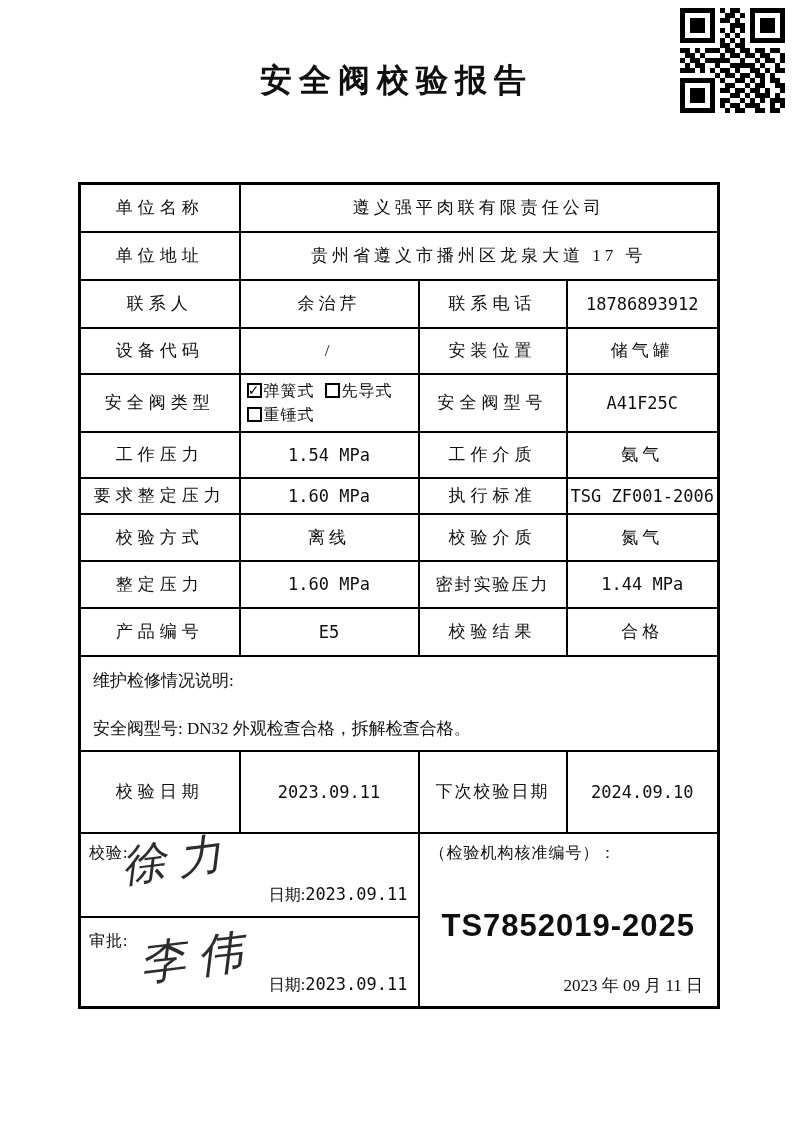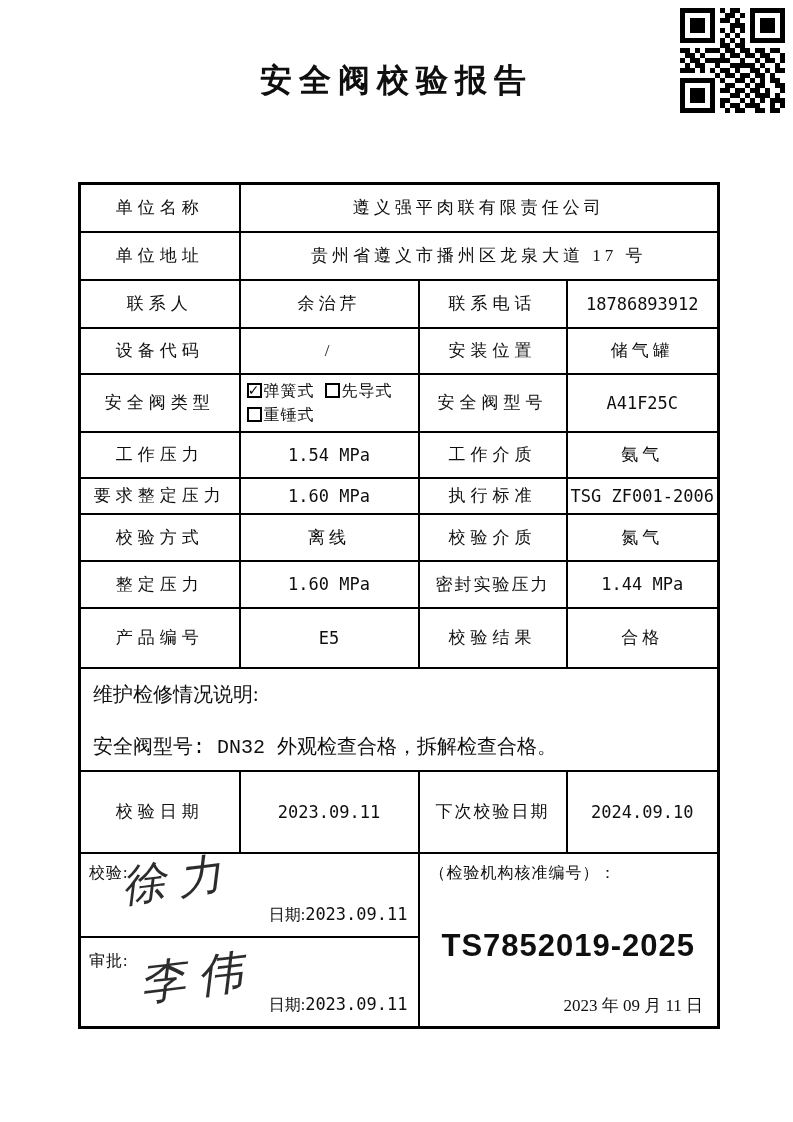--- a/index.html
+++ b/index.html
@@ -50,22 +50,22 @@
   .cb .box {
     display:inline-flex; width:15px; height:15px; border:2px solid #000;
     align-items:center; justify-content:center; flex:none;
   }
   .cb .box i {
     font-style:normal; font-weight:700; font-size:14px; line-height:11px;
     font-family:"DejaVu Sans","Liberation Sans",sans-serif;
   }
 
   
-  td.maint { text-align:left; padding:12px 12px 10px 12px; font-size:20px; }
-  td.maint .m2 { margin-top:25px;font-family:Liberation Mono, monospace; }
+  td.maint { text-align:left; padding:12px 12px 10px 12px; font-size:17px; }
+  td.maint .m2 { margin-top:25px; }
 
   
   td.sigcell { position:relative; }
   .sig-label { position:absolute; left:8px; top:9px; font-size:16px; letter-spacing:1px; }
   .sig-label.approve { top:13px; }
   .sig-name {
     position:absolute; font-size:44px; letter-spacing:12px; color:#1b1b1b;
     transform:rotate(-7deg) skewX(-14deg); white-space:nowrap; opacity:.92;
   }
   .sig-name.v { left:44px; top:-4px; }
@@ -619,21 +619,21 @@
       <td class="val">氮气</td>
     </tr>
 
     <tr style="height:47px">
       <td class="lbl">整定压力</td>
       <td class="num">1.60 MPa</td>
       <td class="lbl" style="letter-spacing:2px">密封实验压力</td>
       <td class="num">1.44 MPa</td>
     </tr>
 
-    <tr style="height:60px">
+    <tr style="height:48px">
       <td class="lbl">产品编号</td>
       <td class="num">E5</td>
       <td class="lbl">校验结果</td>
       <td class="val">合格</td>
     </tr>
 
     <tr style="height:91px">
       <td class="maint" colspan="4">
         <div>维护检修情况说明:</div>
         <div class="m2">安全阀型号: DN32 外观检查合格，拆解检查合格。</div>

